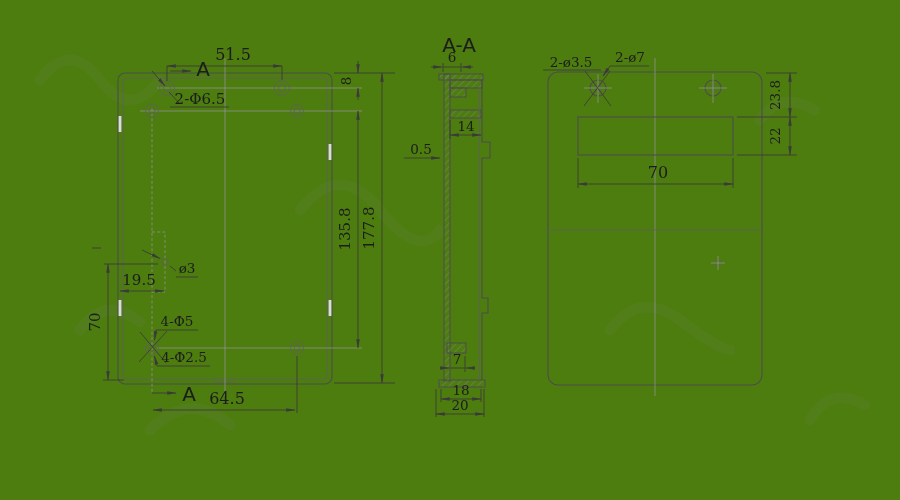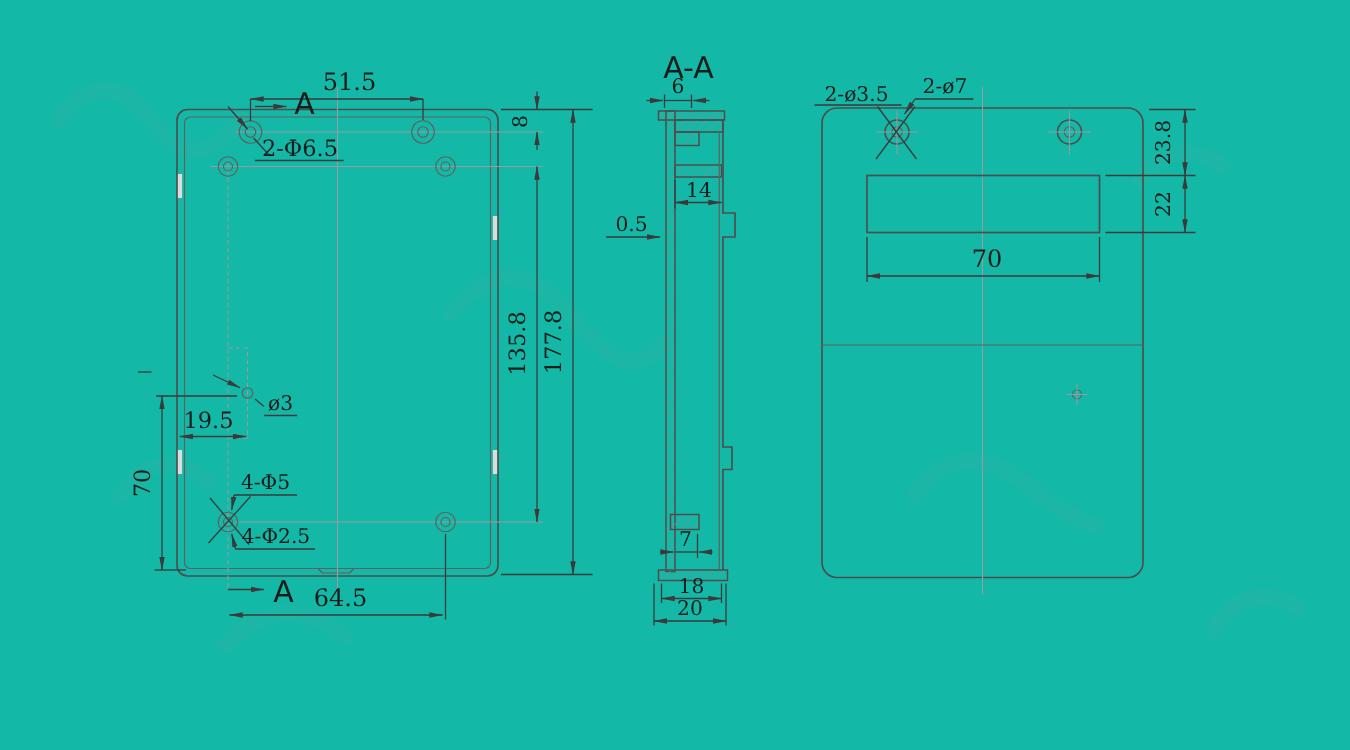--- a/index.html
+++ b/index.html
@@ -1,16 +1,16 @@
 <!DOCTYPE html>
 <html><head>
 <meta charset="utf-8">
 <style>
   html,body { margin:0; padding:0; background:#ffffff; }
-  #stage { width:900px; height:500px; background:#14b8a6; position:relative; overflow:hidden; }
+  #stage { width:900px; height:500px; background:#4d7c0f; position:relative; overflow:hidden; }
   svg { display:block; }
   .ln   { fill:none; stroke:#4d4d4d; stroke-width:1.1; }
   .thin { stroke:#606060; stroke-width:0.8; }
   .cl   { fill:none; stroke:#9a9aa0; stroke-width:0.7; }
   .dash { stroke-dasharray:3 2.2; }
   .dim  { fill:none; stroke:#3a3a3a; stroke-width:0.85; }
   .hrect{ stroke:#4d4d4d; stroke-width:1; }
   .tab  { fill:#dcdcdc; stroke:none; }
   text  { font-family:"DejaVu Serif","Liberation Serif",serif; fill:#1c1c1c; }
   .t15  { font-size:15px; }

